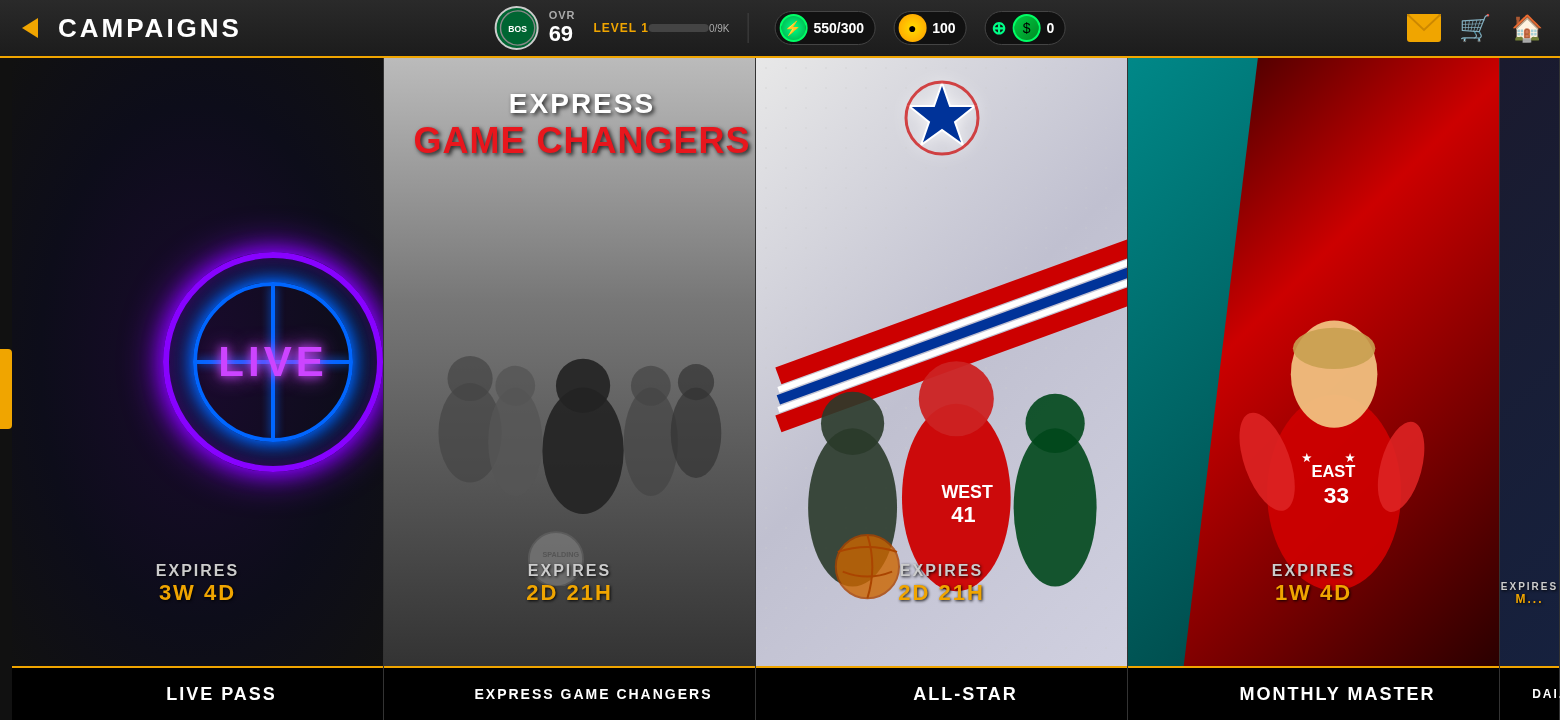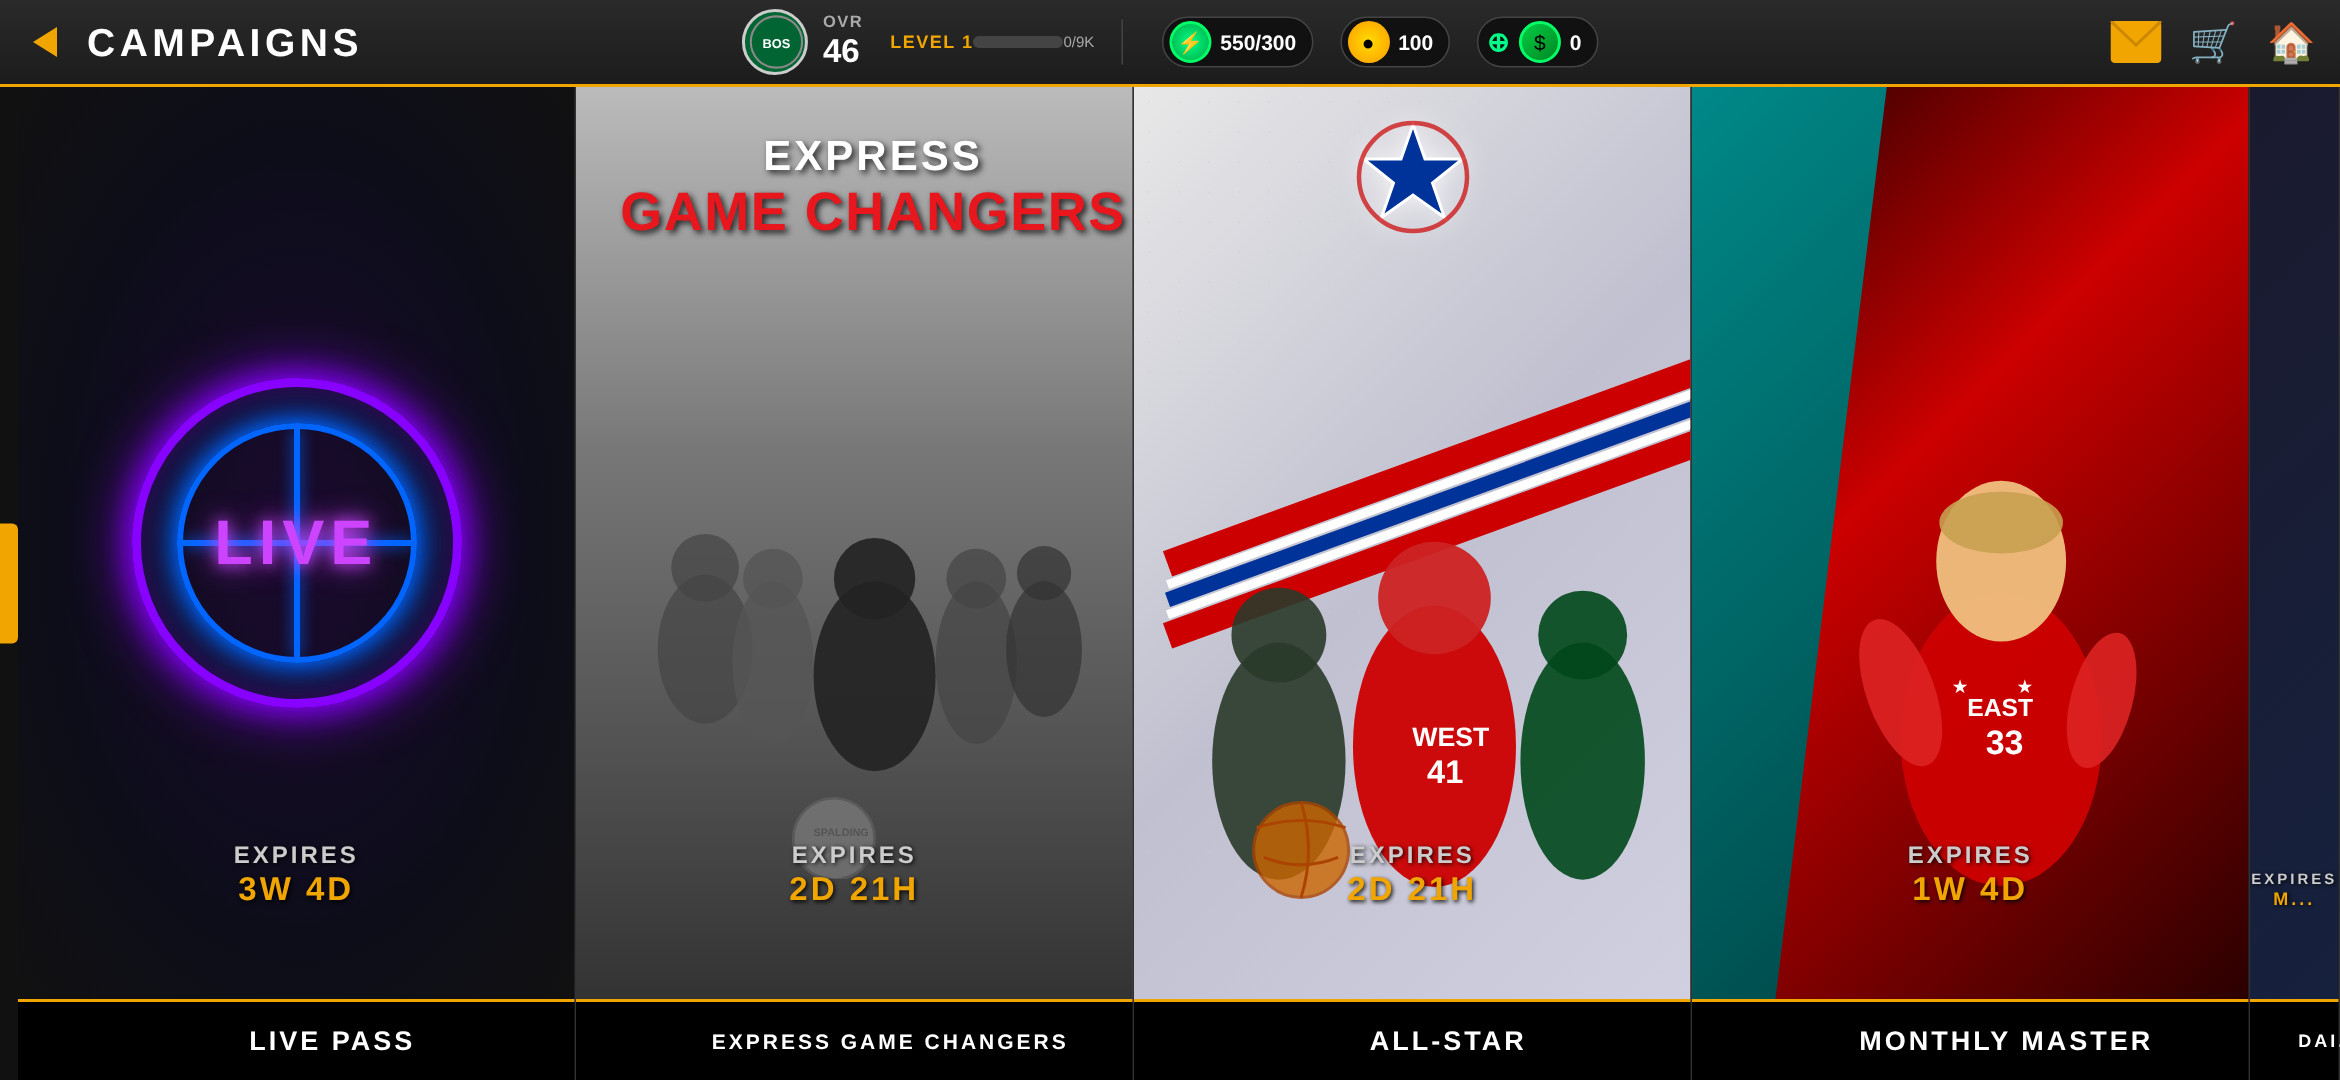--- a/index.html
+++ b/index.html
@@ -275,21 +275,21 @@
       justify-content: center;
     }
 
     
     .live-pass-bg {
       background: radial-gradient(ellipse at center, #1a0a2e 0%, #0d0d1a 60%, #111 100%);
       width: 100%;
       height: 100%;
       display: flex;
       align-items: center;
-      justify-content: center;
+      justify-content: flex-end;
     }
 
     .nba-live-logo {
       display: flex;
       flex-direction: column;
       align-items: center;
       justify-content: center;
     }
 
     .neon-circle {
@@ -537,21 +537,21 @@
 
   <div class="hud-center">
     <div class="team-logo">
       <svg viewBox="0 0 40 40" xmlns="http://www.w3.org/2000/svg">
         <circle cx="20" cy="20" r="18" fill="#006532" stroke="#888" stroke-width="1.5"></circle>
         <text x="20" y="24" font-size="9" fill="white" font-weight="bold" text-anchor="middle" font-family="Arial">BOS</text>
       </svg>
     </div>
     <div class="ovr-block">
       <span class="ovr-label">OVR</span>
-      <span class="ovr-value">46</span>
+      <span class="ovr-value">69</span>
     </div>
     <div class="level-bar-block">
       <span class="level-text">LEVEL 1</span>
       <div class="xp-bar-bg">
         <div class="xp-bar-fill"></div>
       </div>
       <span class="xp-label">
         <span>0</span>/<span>9K</span>
       </span>
     </div>

